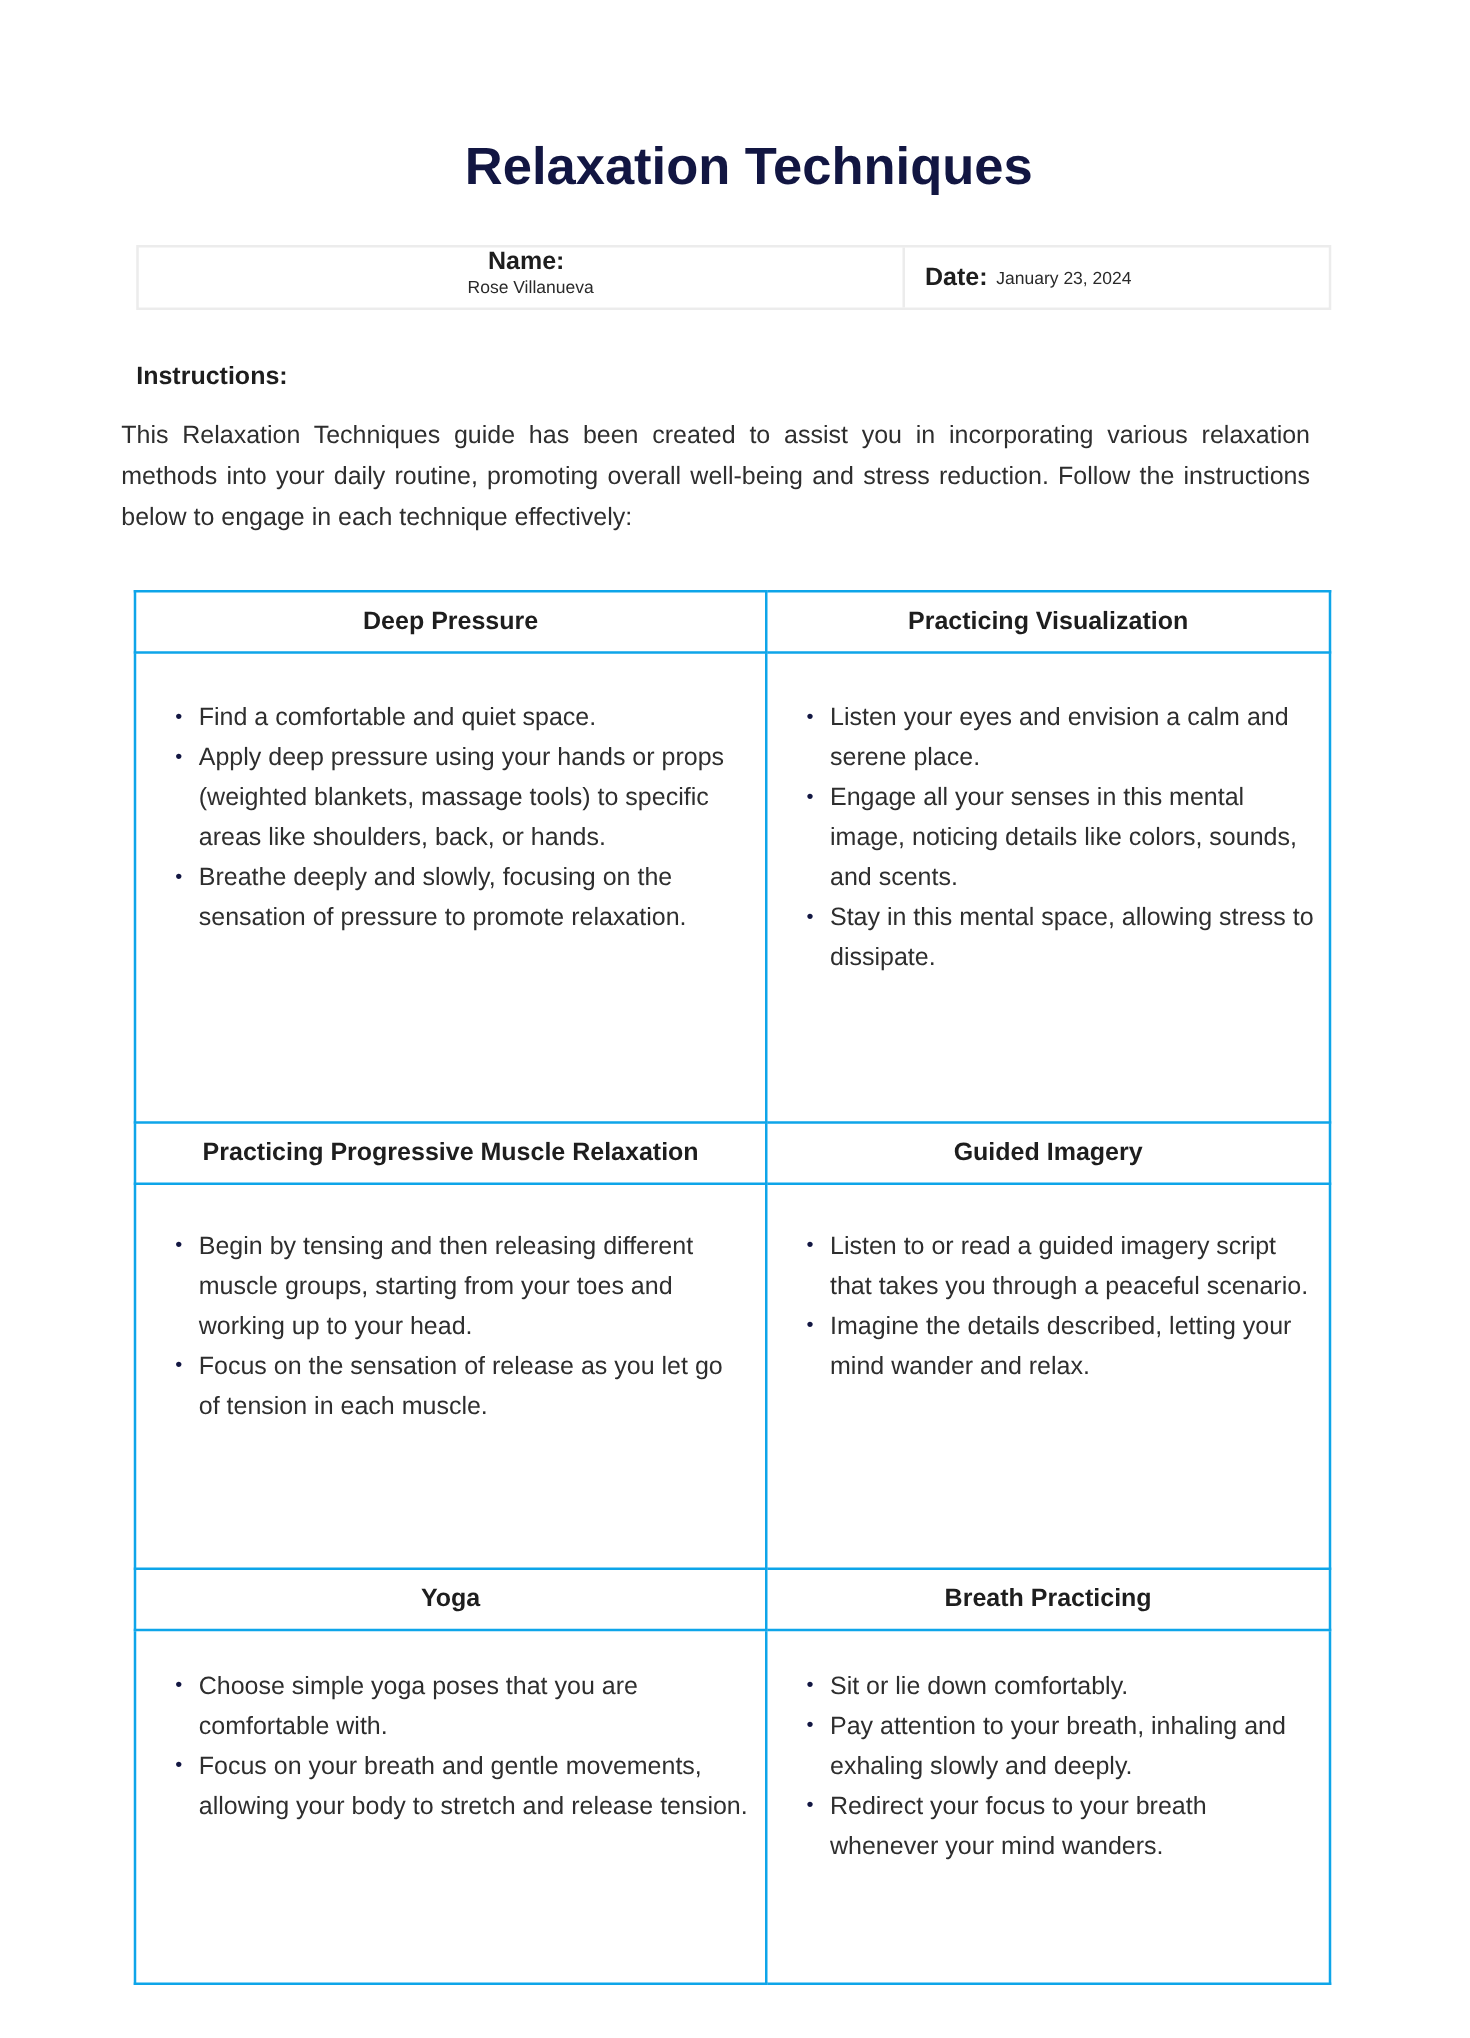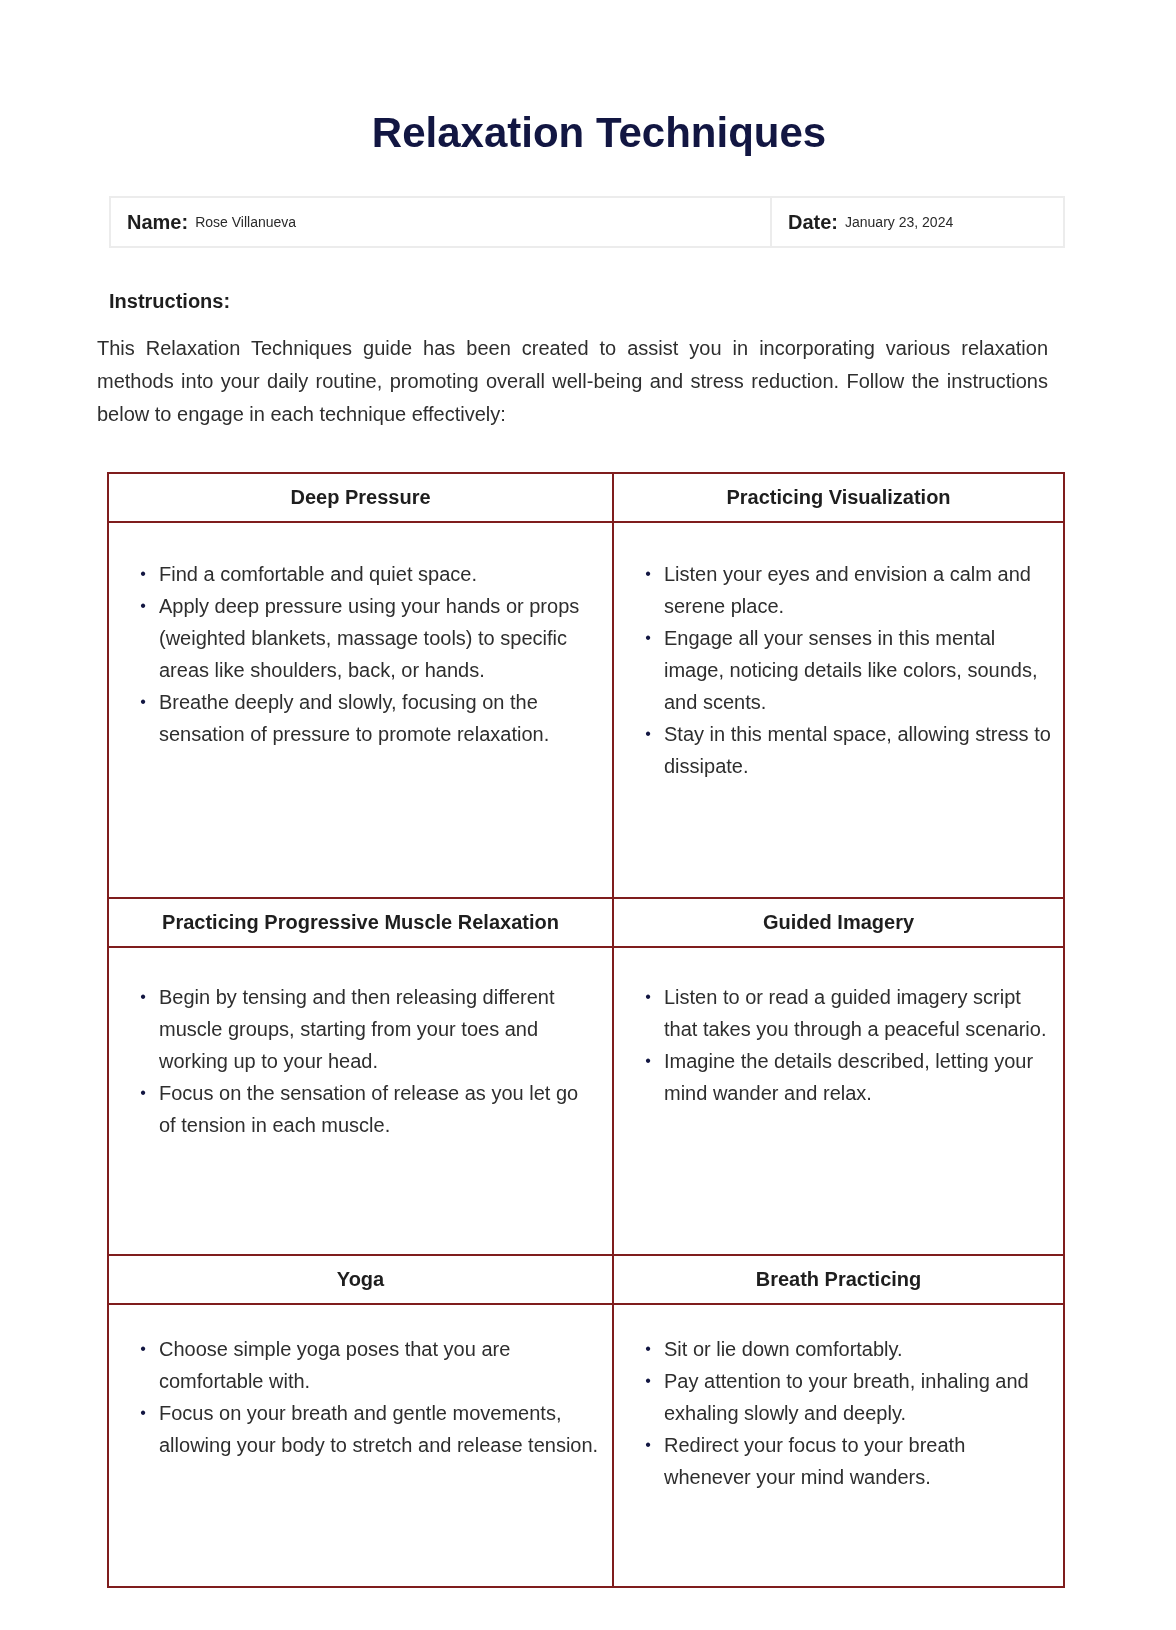--- a/index.html
+++ b/index.html
@@ -37,21 +37,21 @@
       box-sizing: border-box;
       display: flex;
     }
     .info-cell {
       display: flex;
       align-items: center;
       padding-left: 16px;
       box-sizing: border-box;
       font-size: 19px;
     }
-    .info-cell.name { width: 661px; border-right: 2px solid #ececec; }
+    .info-cell.name { width: 613px; border-right: 2px solid #ececec; flex-direction: column; }
     .info-cell.date { flex: 1; }
     .info-label { font-weight: bold; color: #1e1e1e; margin-right: 7px; font-size: 20px; }
     .info-value { color: #2a2a2a; font-size: 14px; }
 
     .instructions-heading {
       position: absolute;
       left: 109px;
       top: 290px;
       font-size: 20px;
       font-weight: bold;
@@ -72,21 +72,21 @@
 
     .tech-table {
       position: absolute;
       left: 107px;
       top: 472px;
       width: 958px;
       border-collapse: collapse;
       table-layout: fixed;
     }
     .tech-table td {
-      border: 2px solid #7f1d1d;
+      border: 2px solid #0ea5e9;
       padding: 0;
       vertical-align: top;
     }
     .col-left { width: 505px; }
     .cell-header {
       height: 47px;
       text-align: center;
       vertical-align: middle !important;
       font-size: 20px;
       font-weight: bold;

